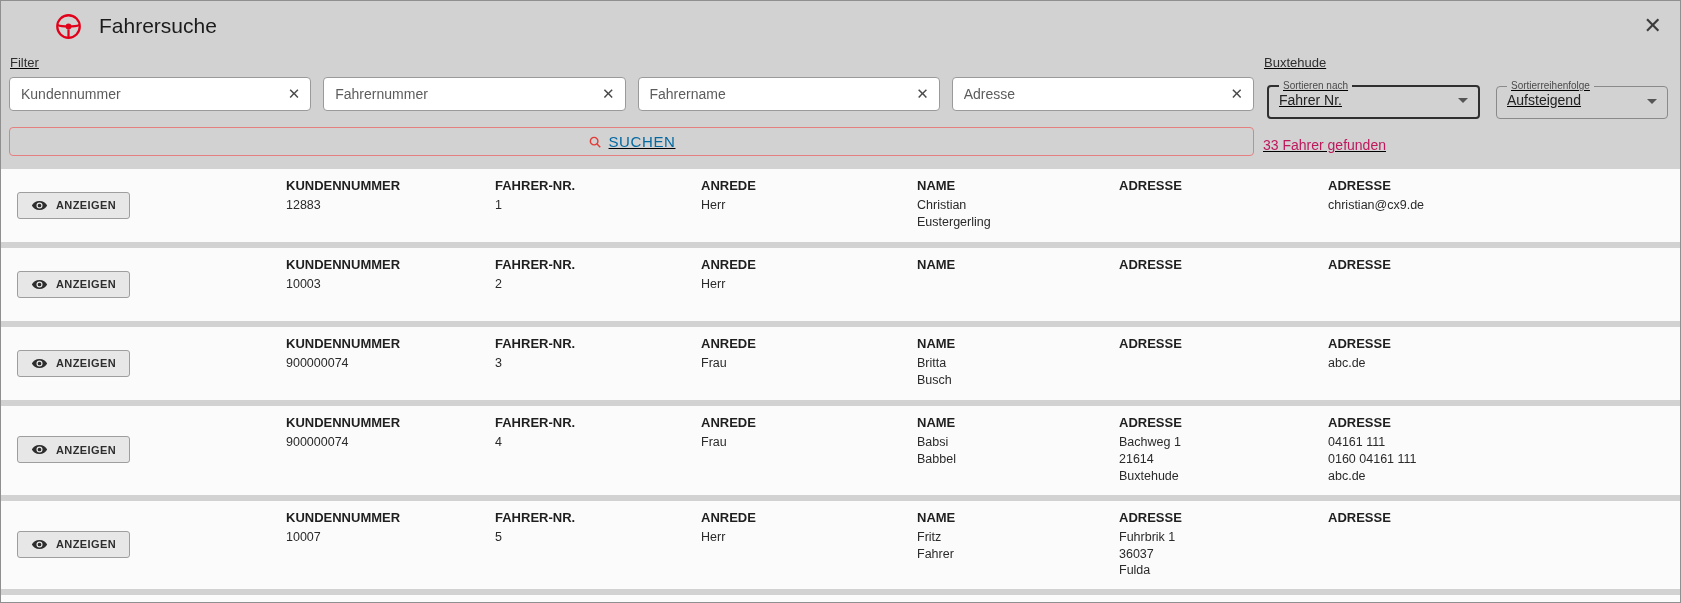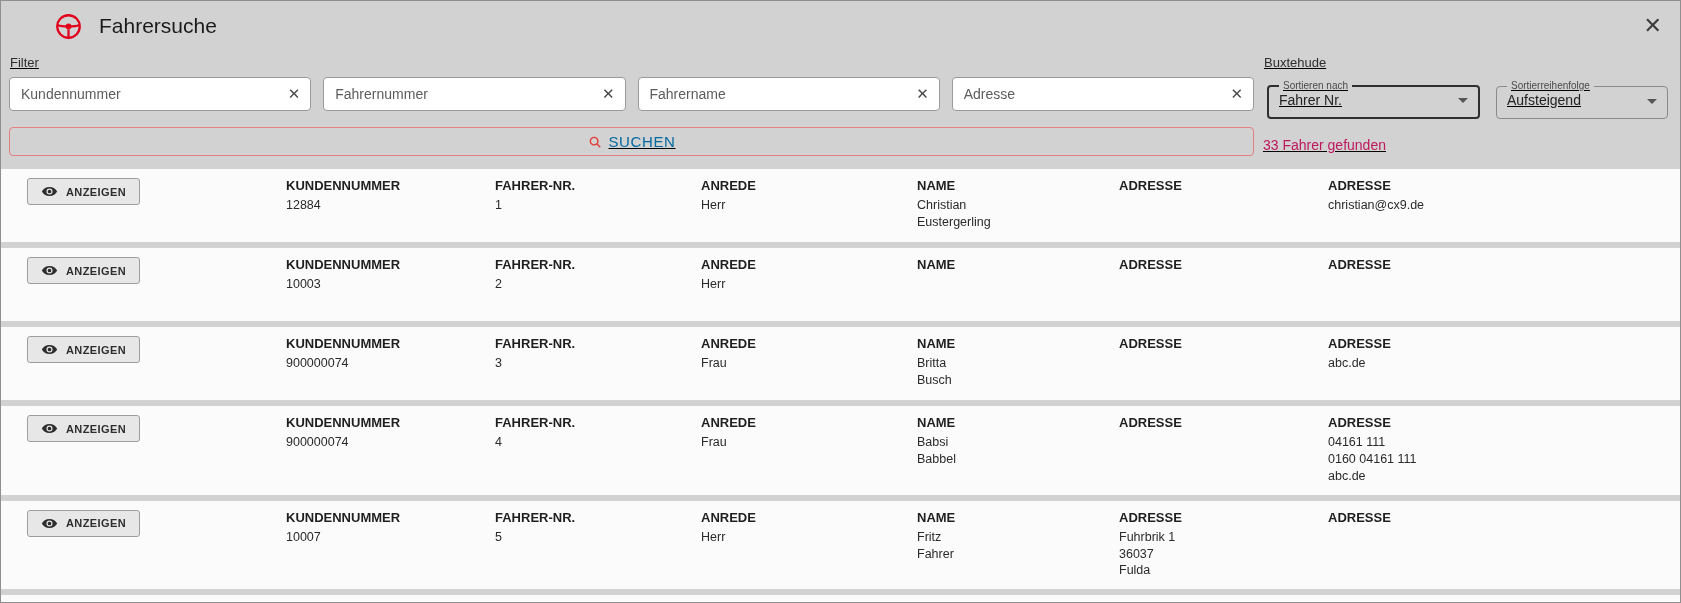--- a/index.html
+++ b/index.html
@@ -74,21 +74,21 @@
 
   
   .rows { margin-top:13px; display:flex; flex-direction:column; gap:6px; }
   .row {
     background:#fbfbfb;
     display:grid;
     grid-template-columns:285px 209px 206px 216px 202px 209px 1fr;
     min-height:73px;
     padding:9px 0 10px 0;
   }
-  .btn-cell { display:flex; align-items:flex-start; padding-left:26px; }
+  .btn-cell { display:flex; align-items:center; padding-left:16px; }
   .anzeigen-btn {
     display:flex; align-items:center; gap:8px;
     height:27px; padding:0 13px;
     background:#e7e7e7; border:1px solid #9e9e9e; border-radius:3px;
     font-size:11px; font-weight:bold; color:#2e2e2e; letter-spacing:0.4px;
     cursor:pointer; font-family:"Liberation Sans", sans-serif;
   }
   .anzeigen-btn svg { width:17px; height:17px; }
   .cell { padding-right:12px; }
   .cell .hdr { font-weight:bold; font-size:13px; color:#1f1f1f; margin-bottom:4px; }
@@ -170,21 +170,21 @@
         <span style="display:flex;">
           <svg viewBox="0 0 24 24" fill="#2e2e2e">
               <path d="M12 5.5C7 5.5 2.9 8.4 1.2 12 2.9 15.6 7 18.5 12 18.5s9.1-2.9 10.8-6.5C21.1 8.4 17 5.5 12 5.5zm0 10.8a4.3 4.3 0 1 1 0-8.6 4.3 4.3 0 0 1 0 8.6zm0-6.9a2.6 2.6 0 1 0 0 5.2 2.6 2.6 0 0 0 0-5.2z"></path>
             </svg>
         </span>
         <span>ANZEIGEN</span>
       </button>
     </div>
     <div class="cell">
         <div class="hdr">KUNDENNUMMER</div>
-        <div class="val">12884</div>
+        <div class="val">12883</div>
       </div>
     <div class="cell">
         <div class="hdr">FAHRER-NR.</div>
         <div class="val">1</div>
       </div>
     <div class="cell">
         <div class="hdr">ANREDE</div>
         <div class="val">Herr</div>
       </div>
     <div class="cell">
@@ -299,20 +299,23 @@
         <div class="hdr">ANREDE</div>
         <div class="val">Frau</div>
       </div>
     <div class="cell">
         <div class="hdr">NAME</div>
         <div class="val">Babsi
 Babbel</div>
       </div>
     <div class="cell">
         <div class="hdr">ADRESSE</div>
+        <div class="val">Bachweg 1
+21614
+Buxtehude</div>
       </div>
     <div class="cell">
         <div class="hdr">ADRESSE</div>
         <div class="val">04161 111
 0160 04161 111
 abc.de</div>
       </div>
   </div>
 
   <div class="row">

